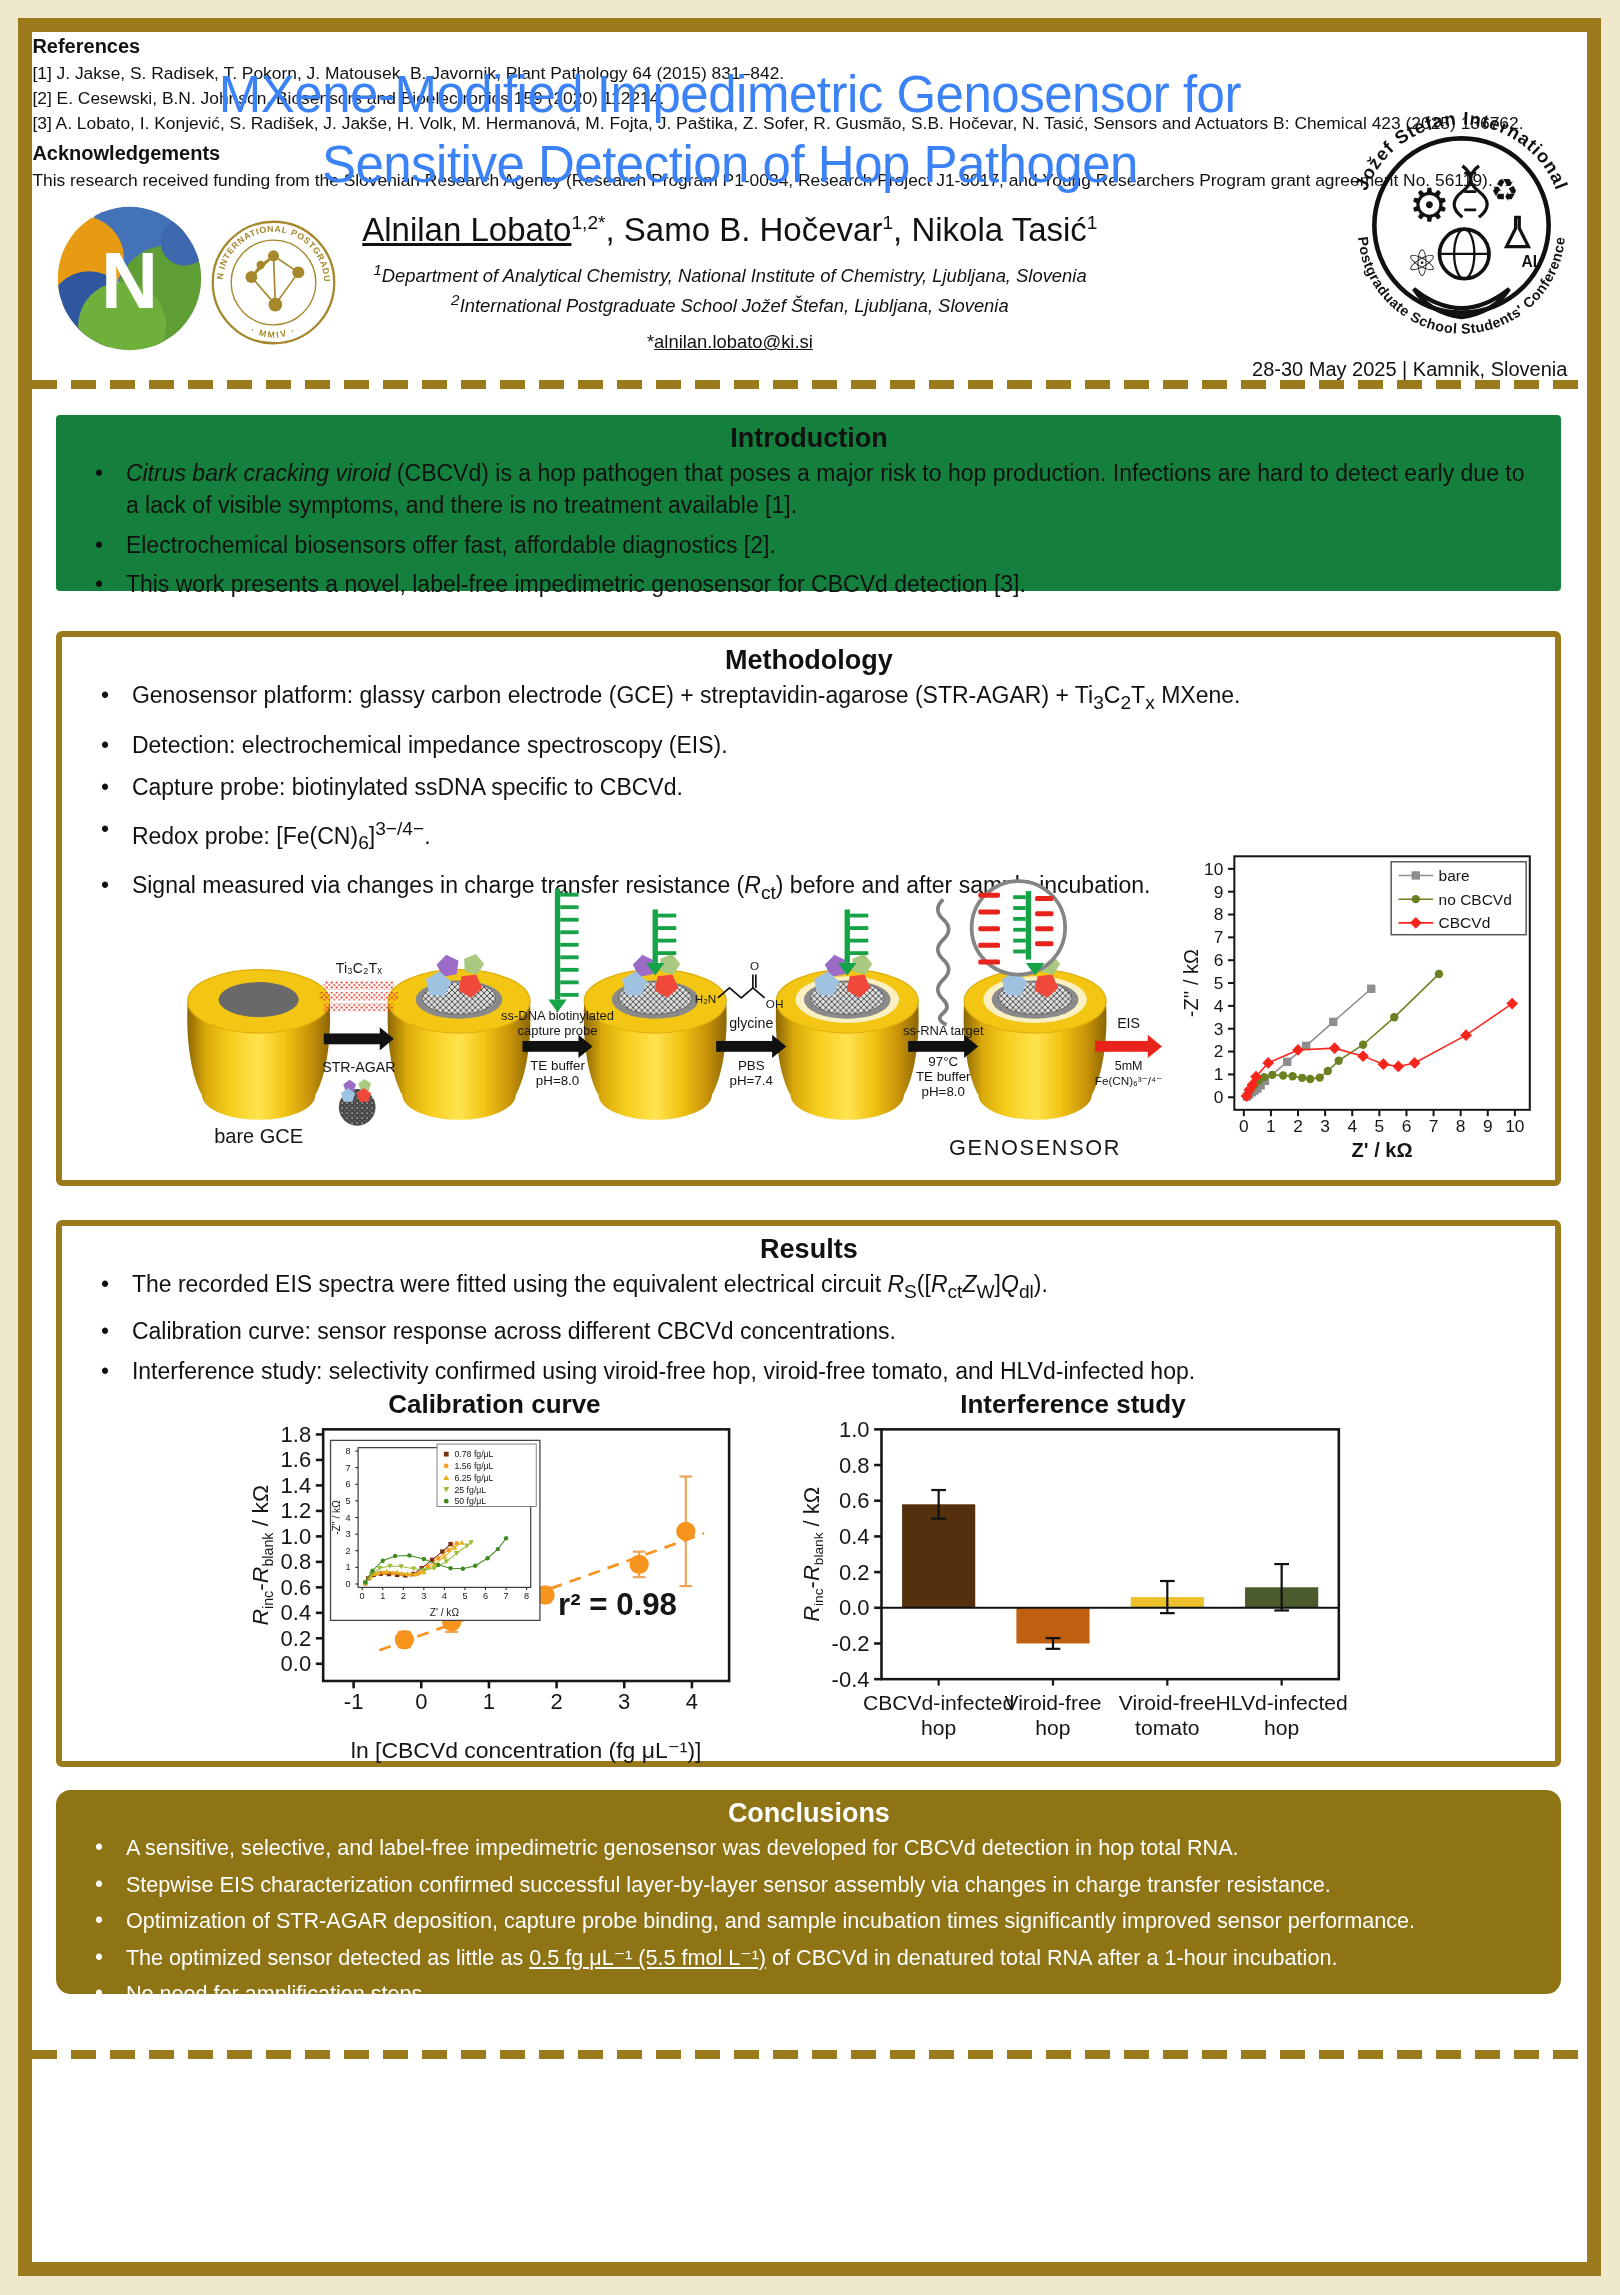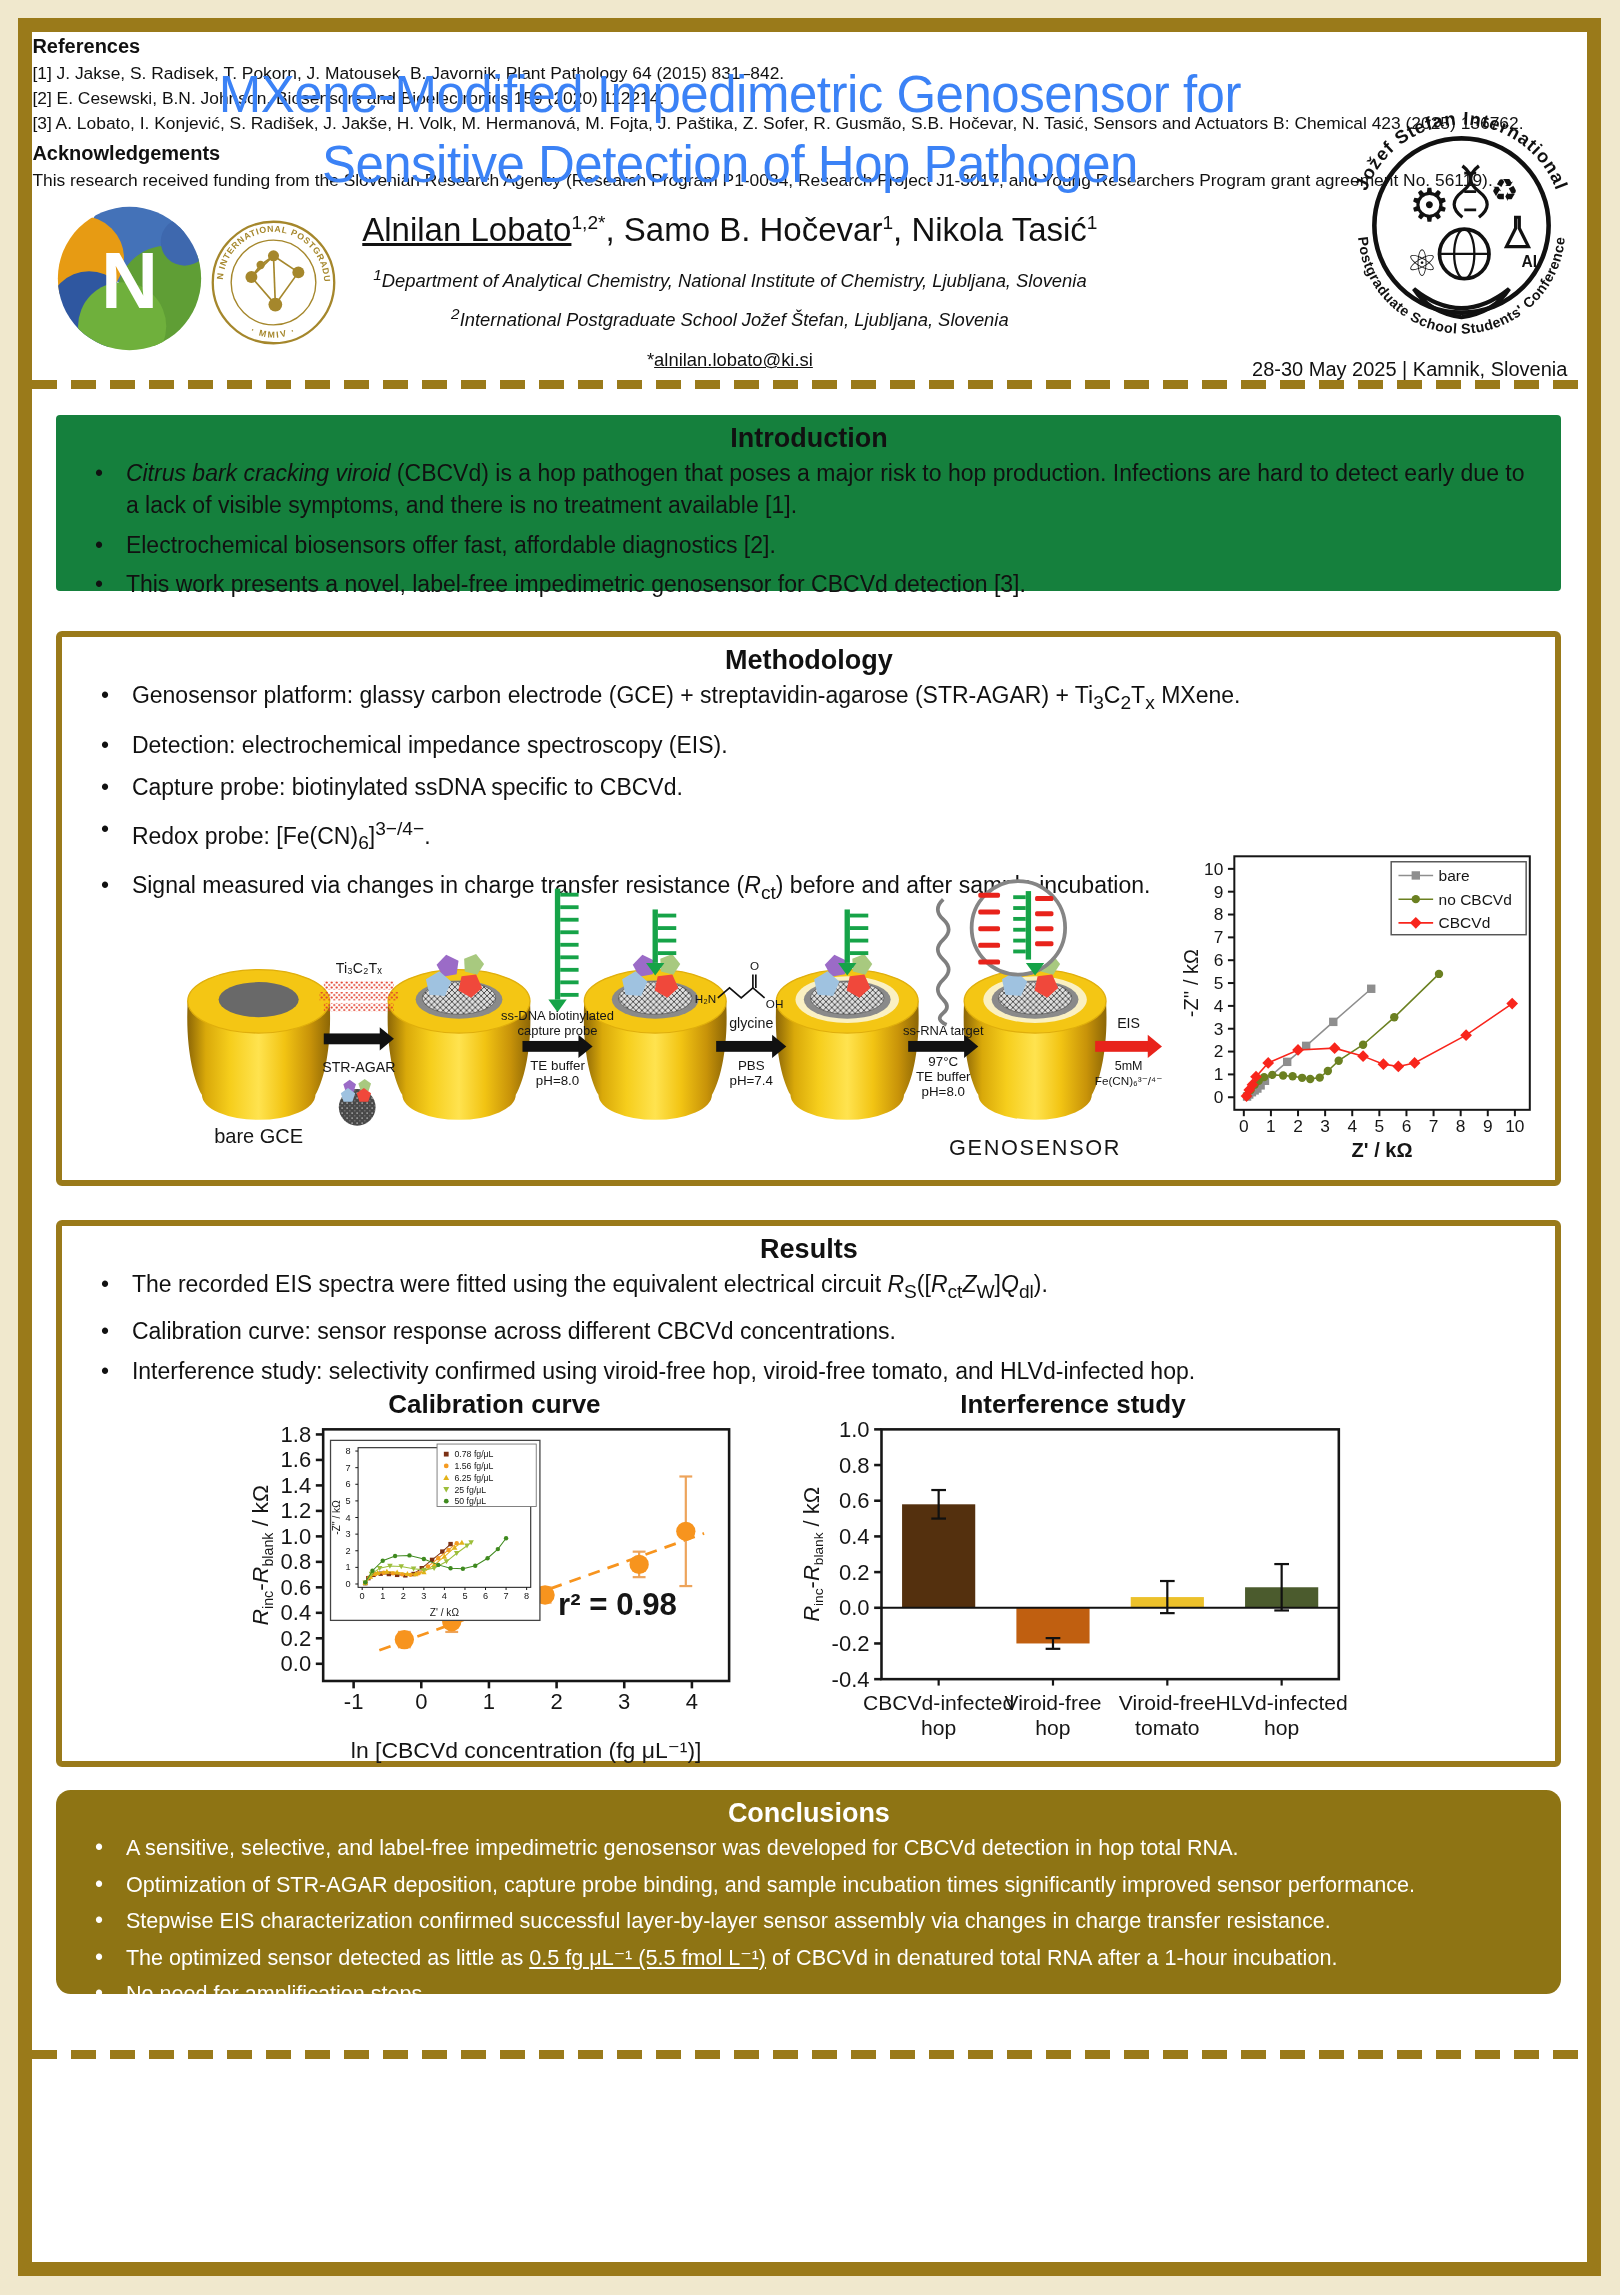--- a/index.html
+++ b/index.html
@@ -13,21 +13,21 @@
   .frame{
     position:absolute;left:18.4px;top:18.4px;width:1555px;height:2230px;
     border:14.7px solid #9A7A1A;background:#ffffff;box-sizing:content-box;
   }
   
   .hdr{position:absolute;top:0;left:0;width:100%;height:351px;}
   .title-wrap{position:absolute;top:27.5px;left:64px;width:1267px;text-align:center;}
   .poster-title{margin:0;font-size:51px;font-weight:400;letter-spacing:-0.5px;line-height:70px;color:#3b82f6;}
   .authors{margin-top:11px;font-size:33px;font-weight:400;}
   .authors sup{font-size:58%;}
-  .affils{margin-top:9.2px;font-size:18.4px;font-style:italic;line-height:33px;}
+  .affils{margin-top:9.2px;font-size:18.4px;font-style:italic;line-height:24px;}
   .email-line{margin-top:13px;font-size:18.4px;}
   .email-line u{text-decoration:underline;}
   .event-date{position:absolute;right:20px;top:326px;font-size:20px;}
   .logo-nic{position:absolute;left:24px;top:173px;width:147px;height:147px;}
   .logo-seal{position:absolute;left:178px;top:187px;width:127px;height:127px;}
   .logo-conf{position:absolute;right:9.2px;top:77px;width:233px;height:233px;}
   
   .dashedline{position:absolute;left:0;width:100%;height:8.3px;
     background:repeating-linear-gradient(90deg,#9A7A1A 0 25px,rgba(0,0,0,0) 25px 39px);}
   #dash1{top:348px;} #dash2{top:2018px;}
@@ -681,22 +681,22 @@
             <line x1="92" y1="202.28571428571428" x2="590" y2="202.28571428571428" stroke="#111" stroke-width="2.2"></line>
             <text font-size="24" fill="#161616" text-anchor="middle" transform="translate(24,144) rotate(-90)"><tspan font-style="italic">R</tspan><tspan font-size="14.879999999999999" dy="4.800000000000001">inc</tspan><tspan dy="-4.800000000000001">-</tspan><tspan font-style="italic">R</tspan><tspan font-size="14.879999999999999" dy="4.800000000000001">blank</tspan><tspan dy="-4.800000000000001"> / kΩ</tspan></text>
           </svg></div>
     </div>
   </section>
 
   <section id="concl" class="box-dark">
     <h2 class="sec-title">Conclusions</h2>
     <ul class="blts">
       <li>A sensitive, selective, and label-free impedimetric genosensor was developed for CBCVd detection in hop total RNA.</li>
+      <li>Stepwise EIS characterization confirmed successful layer-by-layer sensor assembly via changes in charge transfer resistance.</li>
       <li>Optimization of STR-AGAR deposition, capture probe binding, and sample incubation times significantly improved sensor performance.</li>
-      <li>Stepwise EIS characterization confirmed successful layer-by-layer sensor assembly via changes in charge transfer resistance.</li>
       <li>The optimized sensor detected as little as <u>0.5 fg μL⁻¹ (5.5 fmol L⁻¹)</u> of CBCVd in denatured total RNA after a 1-hour incubation.</li>
       <li>No need for amplification steps.</li>
     </ul>
   </section>
 
   <div class="dashedline" id="dash2"></div>
 
   <div id="refs">
     <div class="rhead">References</div>
     <div>[1] J. Jakse, S. Radisek, T. Pokorn, J. Matousek, B. Javornik, Plant Pathology 64 (2015) 831–842.</div>

